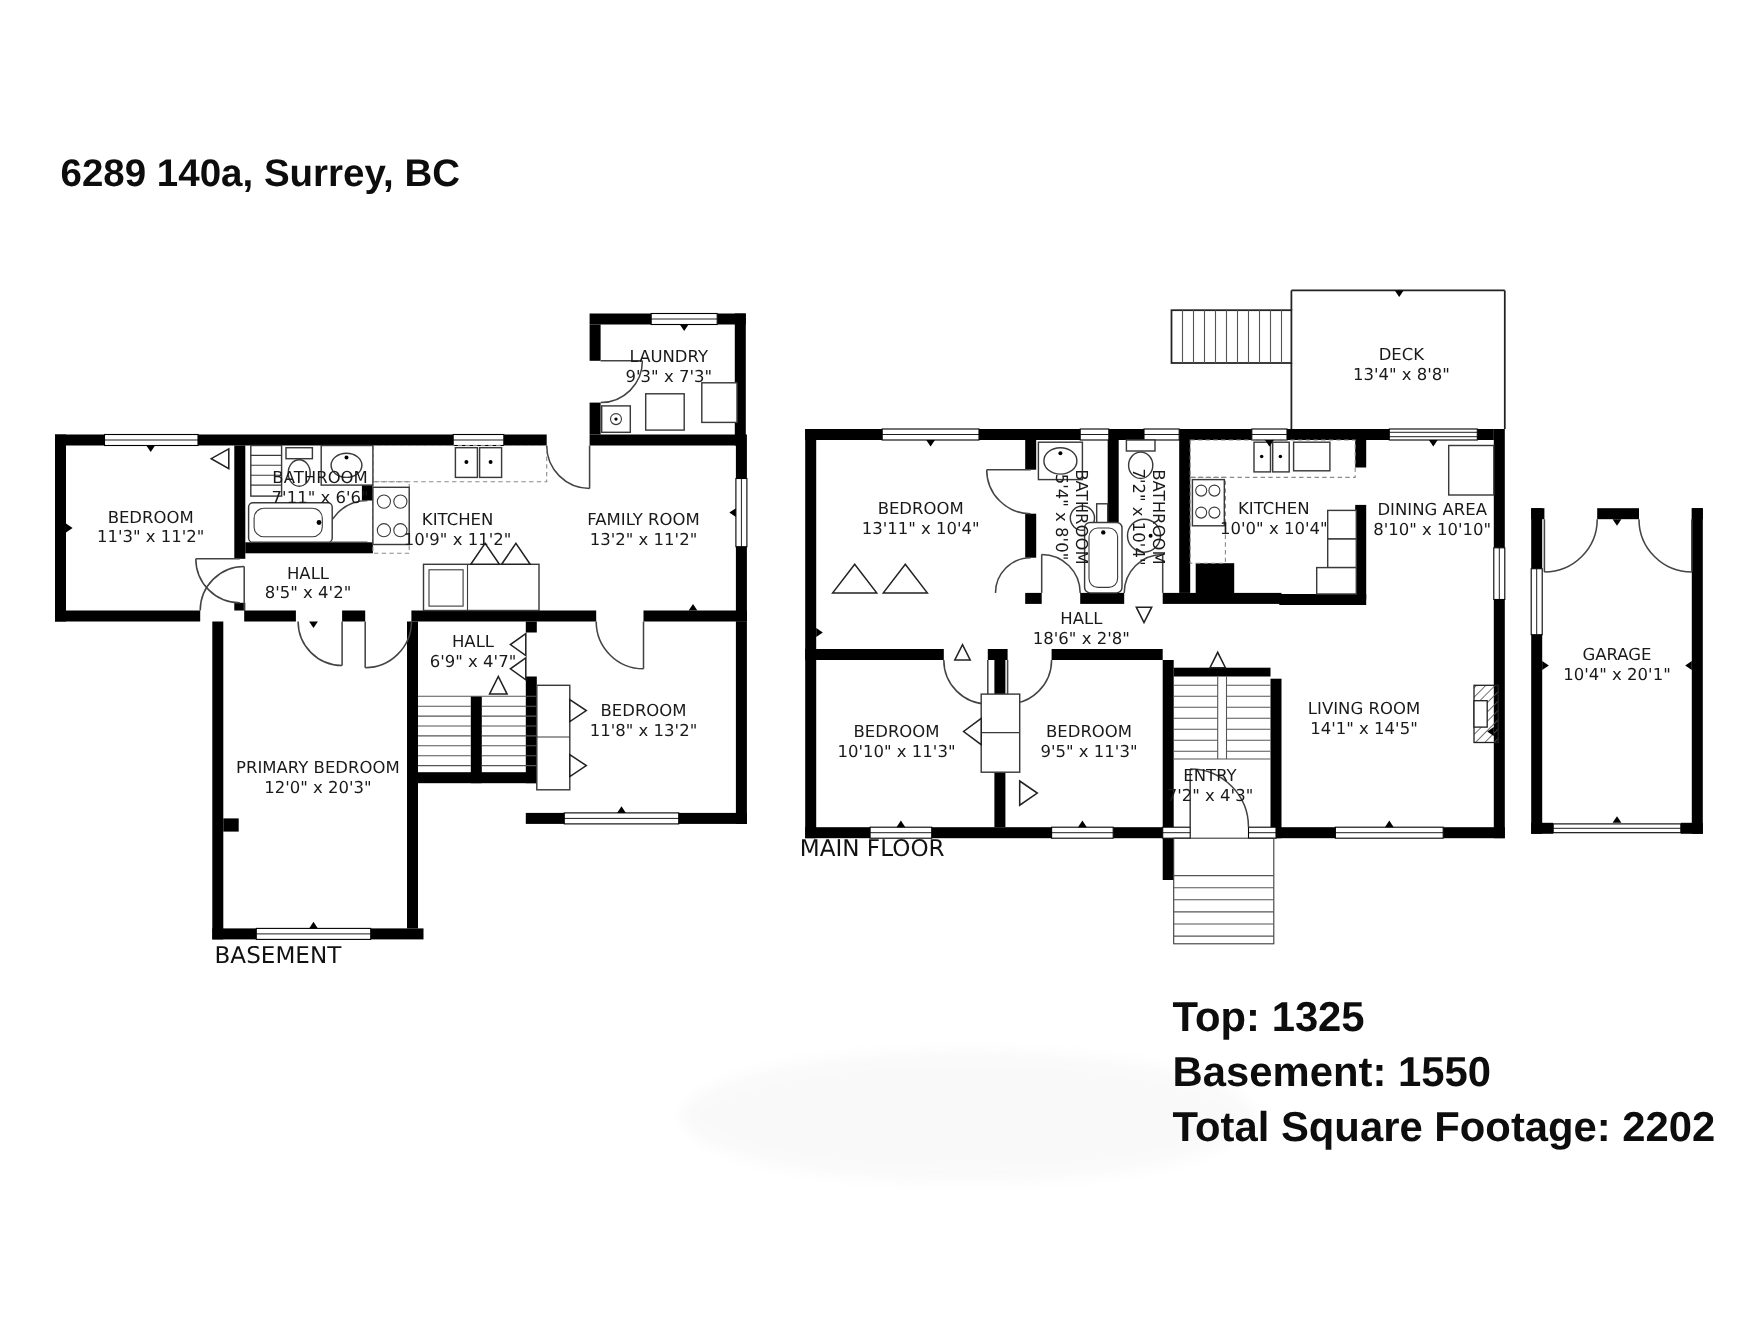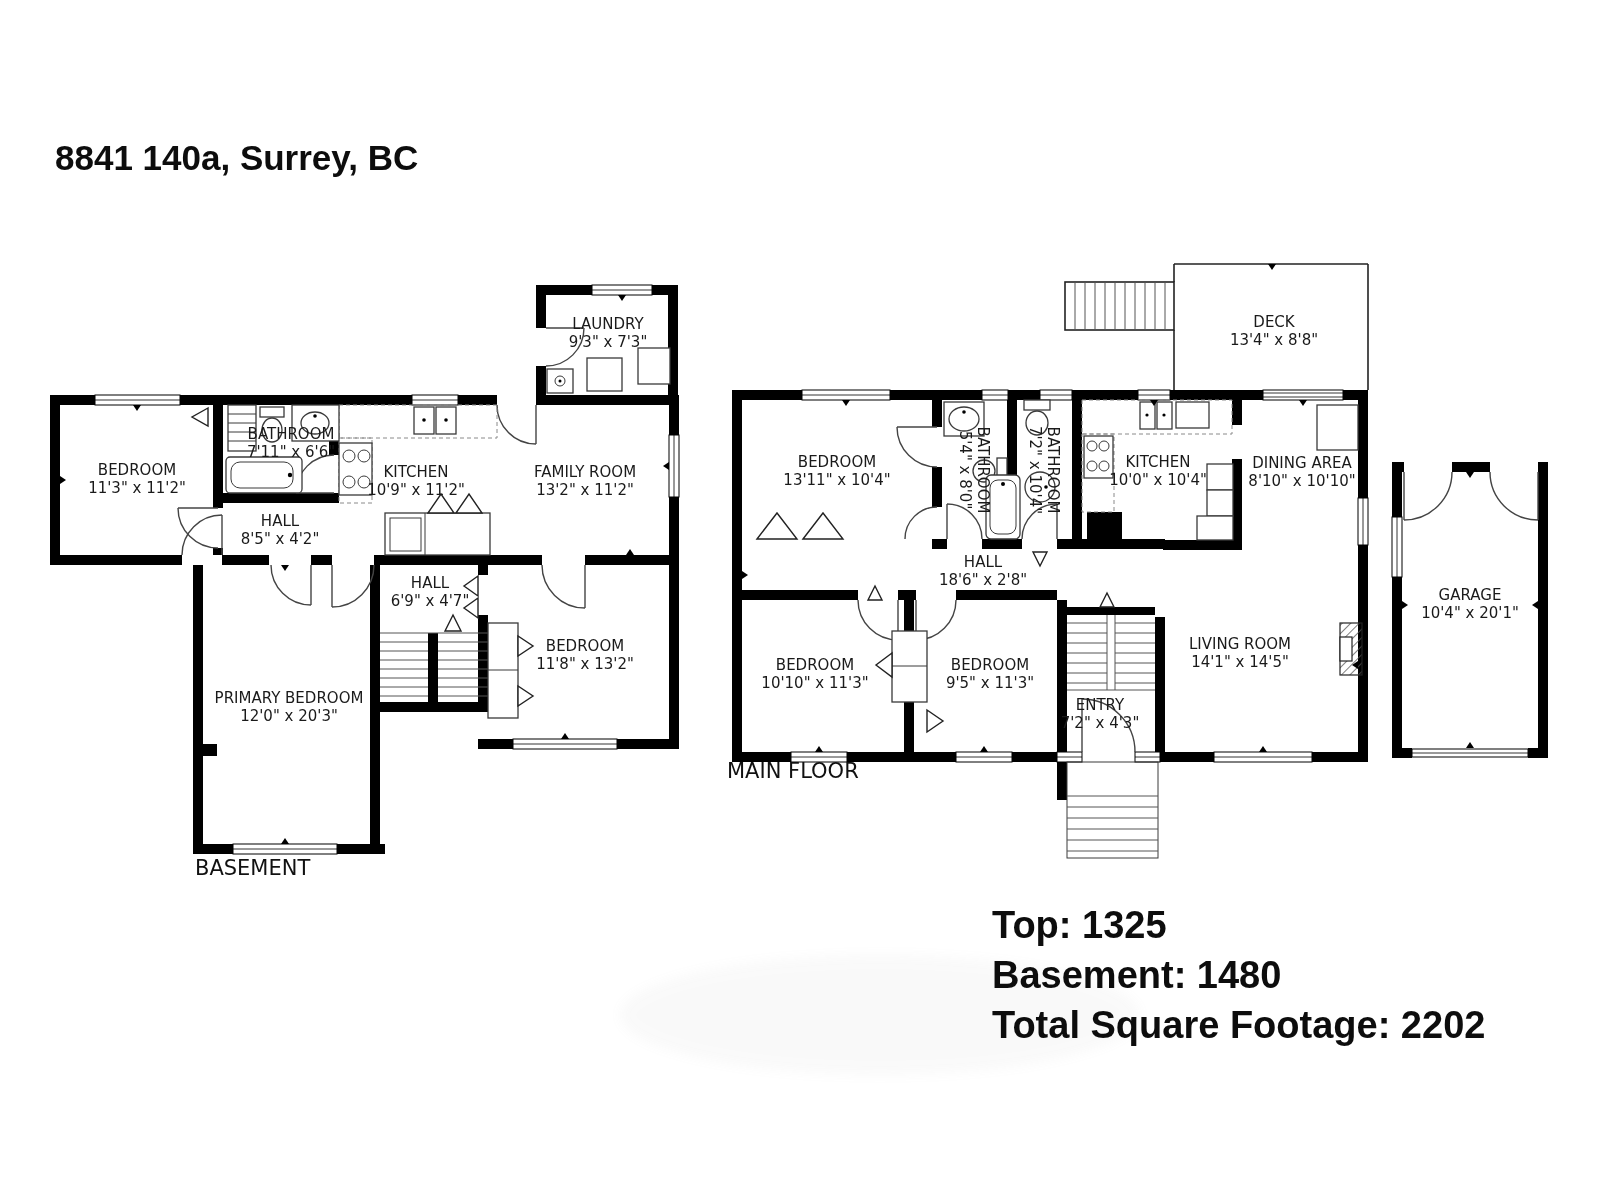--- a/index.html
+++ b/index.html
@@ -1,20 +1,20 @@
 <!DOCTYPE html>
 <html><head>
 <meta charset="utf-8">
 <style>
   html,body{margin:0;padding:0;background:#ffffff;}
   #stage{position:relative;width:1600px;height:1200px;background:#fff;overflow:hidden;
          font-family:"DejaVu Sans", sans-serif;}
   .title{position:absolute;left:55px;top:138px;font-family:"Liberation Sans",sans-serif;
          font-weight:bold;font-size:35px;color:#0d0d0d;letter-spacing:0px;}
-  .stats{position:absolute;left:992px;top:900px;font-family:"Liberation Sans",sans-serif;
+  .stats{position:absolute;left:1066px;top:900px;font-family:"Liberation Sans",sans-serif;
          font-weight:bold;font-size:38px;color:#0d0d0d;line-height:50px;}
   svg{position:absolute;}
   svg text{font-family:"DejaVu Sans",sans-serif;font-size:15px;fill:#1a1a1a;}
   .floorlbl{font-size:21px;fill:#111;}
   .wall{fill:#000;stroke:none;}
   .win{fill:#fff;stroke:#000;stroke-width:1;}
   .winline{stroke:#000;stroke-width:0.8;}
   .fix{fill:#fff;stroke:#3a3a3a;stroke-width:1.3;}
   .fixthin{fill:none;stroke:#3a3a3a;stroke-width:1;}
   .arc{fill:none;stroke:#444;stroke-width:1.4;}
@@ -25,21 +25,21 @@
   .tick{fill:#000;}
   .tri{fill:#fff;stroke:#222;stroke-width:1.4;}
   .smudge{position:absolute;left:620px;top:955px;width:520px;height:120px;border-radius:50%;
           background:#9a9a9a;opacity:0.05;filter:blur(6px);}
 </style>
 </head>
 <body>
 
 <div id="stage">
 
-  <div class="title">8841 140a, Surrey, BC</div>
+  <div class="title">6289 140a, Surrey, BC</div>
   <div class="smudge"></div>
 
   <svg style="left:40px;top:258px;" width="650" height="630" viewBox="0 0 650 630">
 
     <g>
 
       <rect class="wall" x="496" y="27" width="56" height="10"></rect>
       <rect class="wall" x="612" y="27" width="26" height="10"></rect>
       <rect class="wall" x="496" y="37" width="10" height="33"></rect>
       <rect class="wall" x="496" y="108" width="10" height="29"></rect>
@@ -526,17 +526,17 @@
       <polygon class="tick" points="12,151 12,159 18,155"></polygon>
     </g>
     <g text-anchor="middle">
       <text x="80" y="150">GARAGE</text>
       <text x="80" y="168">10'4" x 20'1"</text>
     </g>
   </svg>
 
   <div class="stats">
     <div>Top: 1325</div>
-    <div>Basement: 1480</div>
+    <div>Basement: 1550</div>
     <div>Total Square Footage: 2202</div>
   </div>
 
 </div>
 
 </body></html>

